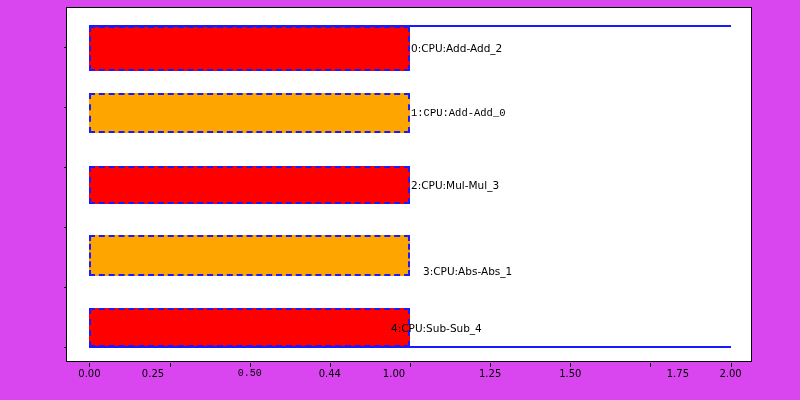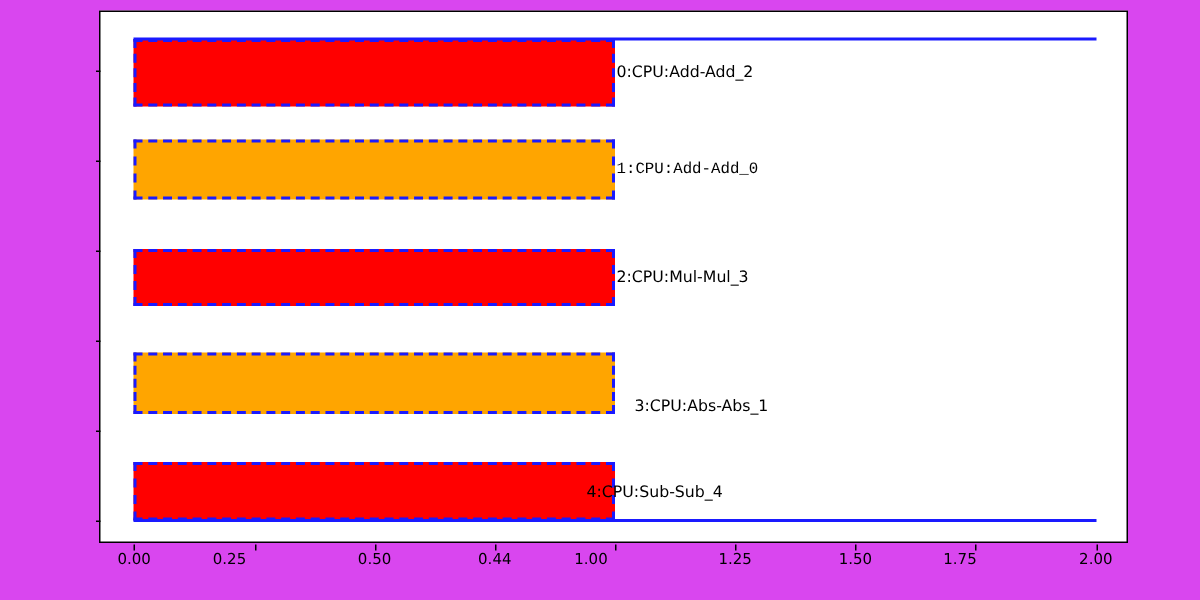--- a/index.html
+++ b/index.html
@@ -126,30 +126,30 @@
         <div class="ytick-mark" style="top: 219.017px;"></div>
         <div class="ytick-mark" style="top: 279.186px;"></div>
         <div class="ytick-mark" style="top: 339.356px;"></div>
       </div>
     <div id="xtick-layer">
         <div class="xtick-mark" style="left: 22.4393px;"></div>
         <div class="xtick-label" style="left: -7.56075px; width: 60px;">0.00</div>
         <div class="xtick-mark" style="left: 102.579px;"></div>
         <div class="xtick-label" style="left: 56px; width: 60px;">0.25</div>
         <div class="xtick-mark" style="left: 182.72px;"></div>
-        <div class="xtick-label" style="left: 152.72px; width: 60px;">0.50</div>
+        <div class="xtick-label" style="left: 152.72px; width: 60px; font-family: Liberation Mono, monospace;">0.50</div>
         <div class="xtick-mark" style="left: 262.86px;"></div>
         <div class="xtick-label" style="left: 232.86px; width: 60px;">0.44</div>
         <div class="xtick-mark" style="left: 343px;"></div>
         <div class="xtick-label" style="left: 297px; width: 60px;">1.00</div>
         <div class="xtick-mark" style="left: 423.14px;"></div>
         <div class="xtick-label" style="left: 393.14px; width: 60px;">1.25</div>
         <div class="xtick-mark" style="left: 503.28px;"></div>
         <div class="xtick-label" style="left: 473.28px; width: 60px;">1.50</div>
         <div class="xtick-mark" style="left: 583.421px;"></div>
-        <div class="xtick-label" style="left: 543px; width: 60px;">1.75</div>
+        <div class="xtick-label" style="left: 562px; width: 60px; text-align: right;">1.75</div>
         <div class="xtick-mark" style="left: 663.561px;"></div>
         <div class="xtick-label" style="left: 633.561px; width: 60px;">2.00</div>
       </div>
 
   </div>
 
 </div>
 
 </body></html>

